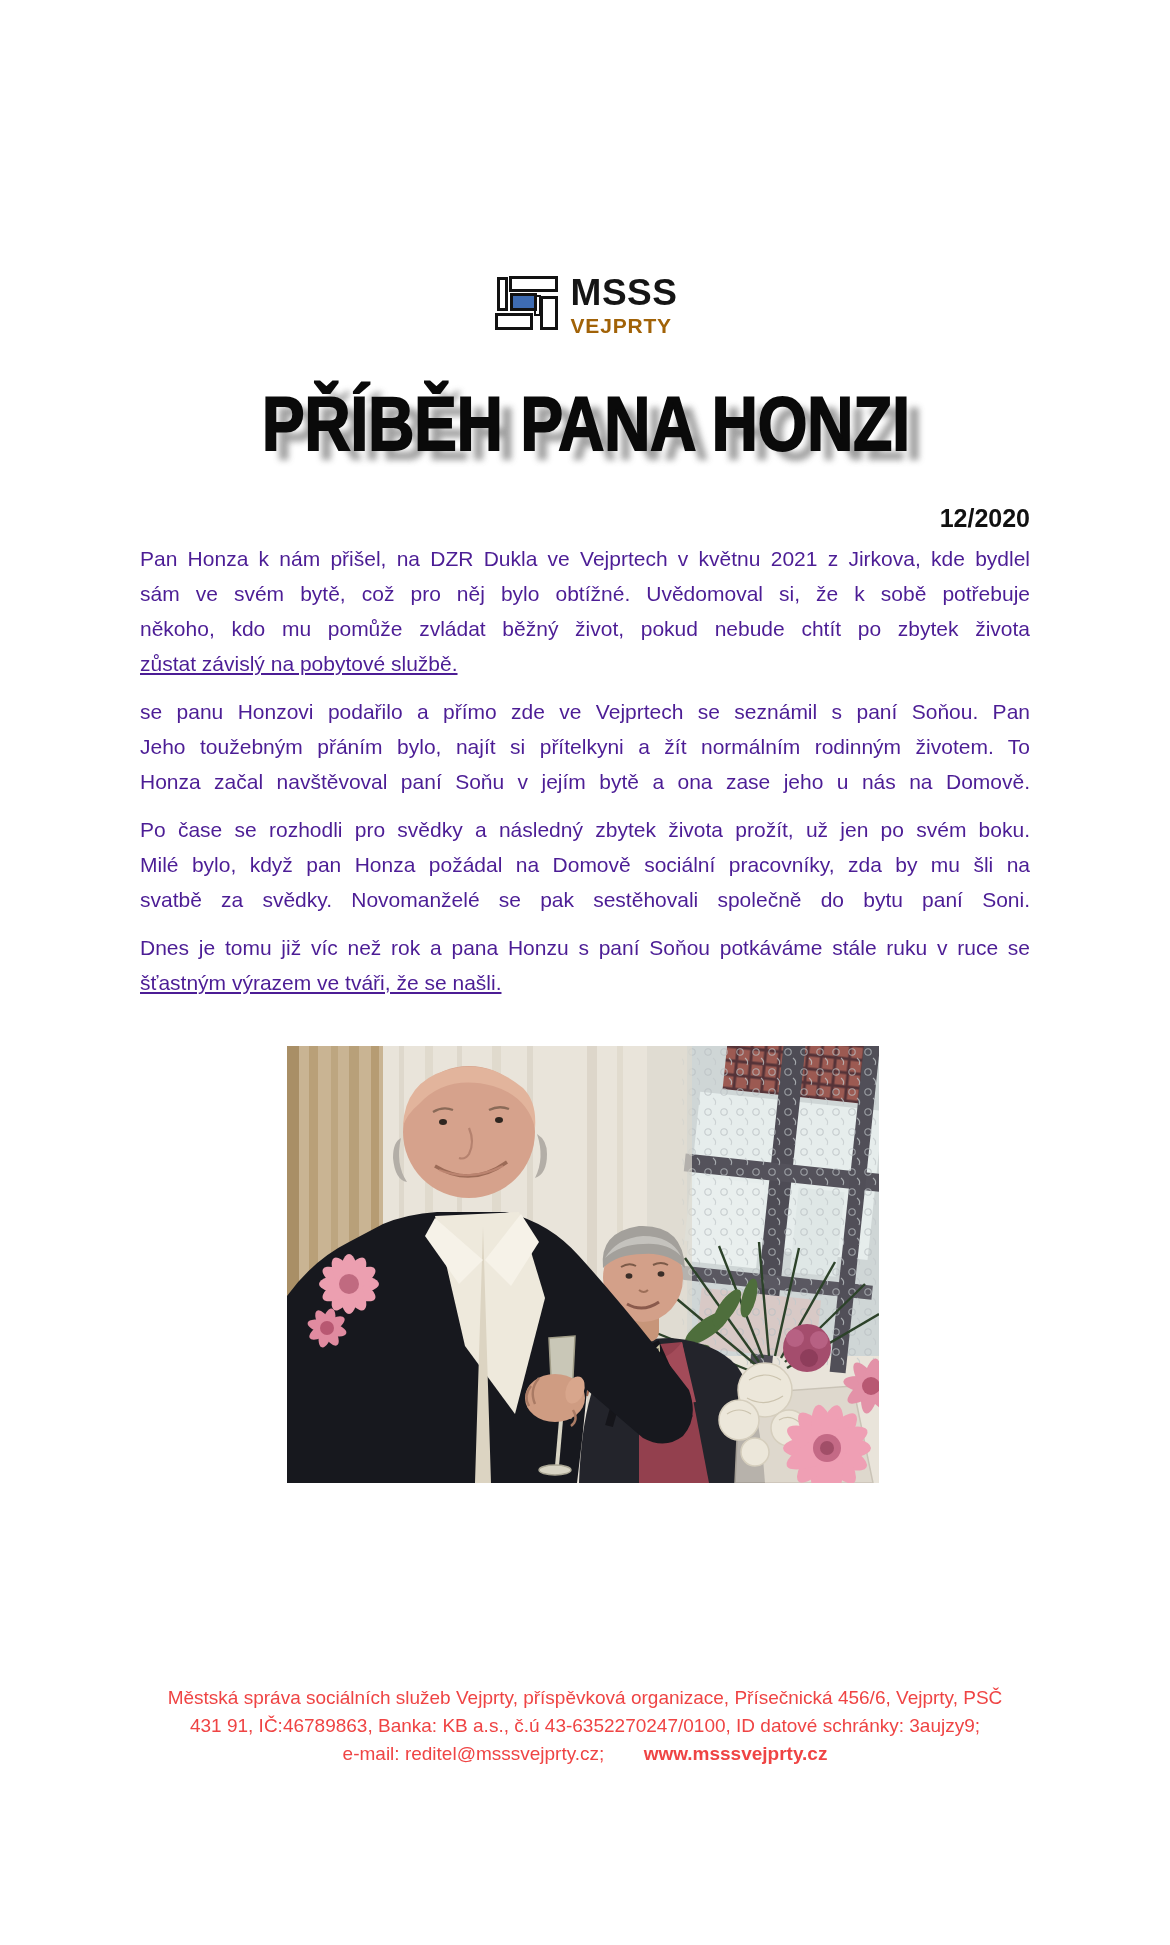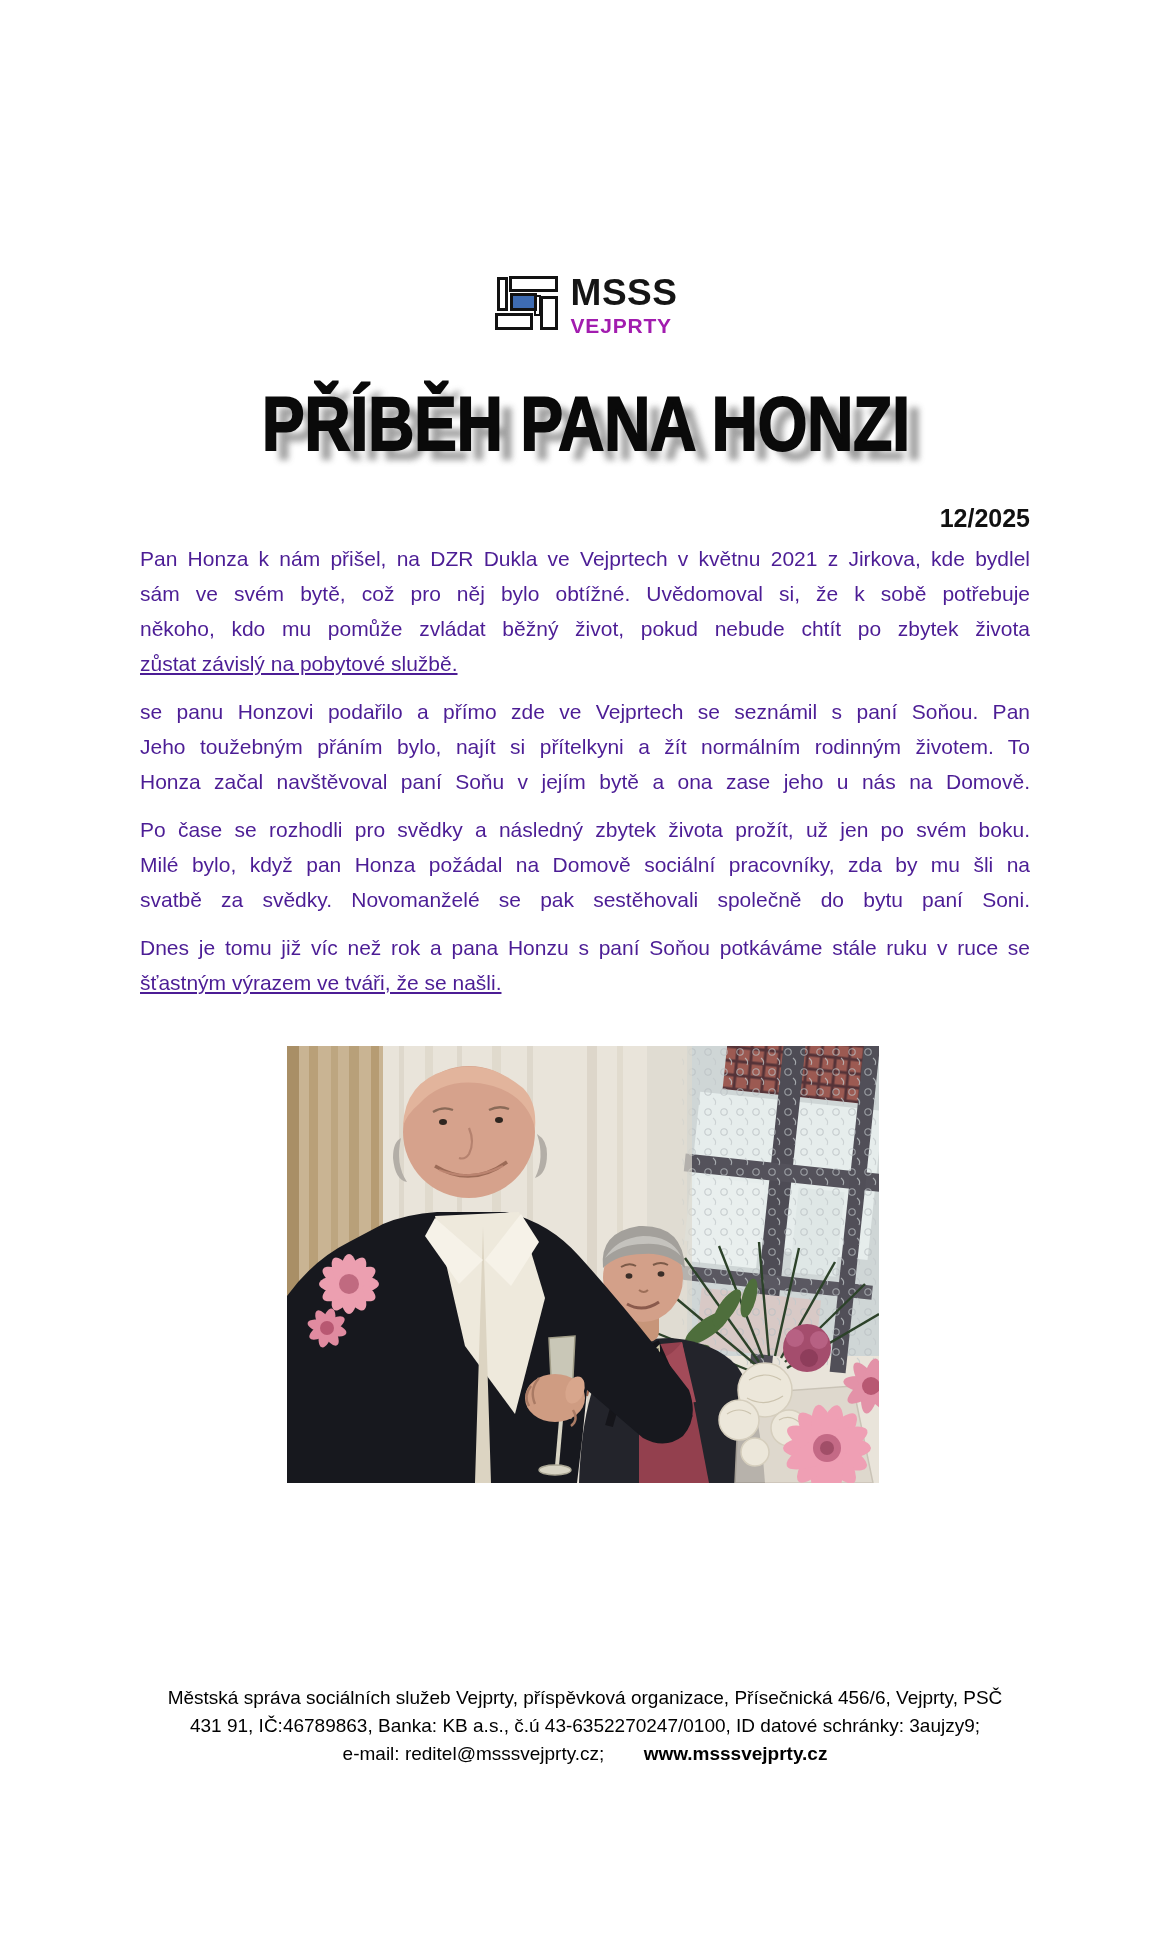--- a/index.html
+++ b/index.html
@@ -12,38 +12,38 @@
   .logo-graphic{position:relative;width:70px;height:62px;}
   .logo-graphic .lg{position:absolute;background:#ffffff;border:3px solid #121212;box-sizing:border-box;}
   .lg.tall-left {left:4px; top:5px; width:11px;height:34px;}
   .lg.top-wide  {left:16px;top:4px; width:49px;height:16px;}
   .lg.blue      {left:17px;top:21px;width:27px;height:18px;background:#3e6cb3;border-width:3px;}
   .lg.mid-step  {left:41px;top:23px;width:7px; height:21px;border-width:2px;}
   .lg.right-tall{left:47px;top:24px;width:18px;height:34px;}
   .lg.bot-wide  {left:2px; top:41px;width:38px;height:17px;}
   .logo-text{display:flex;flex-direction:column;line-height:1;padding-top:2px;}
   .logo-name{font-size:37px;font-weight:bold;letter-spacing:0.5px;color:#151515;}
-  .logo-sub{font-size:21px;font-weight:bold;letter-spacing:0.8px;color:#a21caf;margin-top:4px;}
+  .logo-sub{font-size:21px;font-weight:bold;letter-spacing:0.8px;color:#a16207;margin-top:4px;}
   
   .title-svg{position:absolute;top:368px;left:0;}
   .title-shadow{font-family:"Liberation Sans",sans-serif;font-weight:bold;font-size:76px;fill:#8f8f8f;opacity:.85;}
   .title-main{font-family:"Liberation Sans",sans-serif;font-weight:bold;font-size:76px;fill:#0a0a0a;stroke:#0a0a0a;stroke-width:2px;}
   
   .issue{position:absolute;top:504px;right:140px;font-size:25px;font-weight:bold;color:#111;}
   
   .body-text{position:absolute;left:140px;top:541px;width:890px;font-size:21px;color:#4c1d95;}
   .para{margin:0 0 13px 0;}
   .bline{line-height:35px;white-space:normal;}
   .bline.fill{text-align:justify;text-align-last:justify;}
   .bline.last{text-align:left;text-decoration:underline;}
   
   .photo{position:absolute;left:287px;top:1046px;width:592px;height:437px;}
   .photo svg{display:block;}
   
-  .footer{position:absolute;left:0;top:1684px;width:100%;text-align:center;font-size:19px;color:#000000;}
+  .footer{position:absolute;left:0;top:1684px;width:100%;text-align:center;font-size:19px;color:#ef4444;}
   .fline{line-height:28px;white-space:nowrap;}
   .fbold{font-weight:bold;margin-left:34px;}
 </style>
 </head>
 <body>
 
 <div class="page">
 
   <div class="logo-row">
     <div class="logo-graphic">
@@ -63,21 +63,21 @@
   <svg class="title-svg" width="1170" height="110" viewBox="0 0 1170 110">
     <defs>
       <filter id="tblur" x="-20%" y="-20%" width="140%" height="140%">
         <feGaussianBlur stdDeviation="3.2"></feGaussianBlur>
       </filter>
     </defs>
     <text class="title-shadow" x="599" y="92" text-anchor="middle" textLength="648" lengthAdjust="spacingAndGlyphs" filter="url(#tblur)">PŘÍBĚH PANA HONZI</text>
     <text class="title-main" x="586" y="82" text-anchor="middle" textLength="648" lengthAdjust="spacingAndGlyphs">PŘÍBĚH PANA HONZI</text>
   </svg>
 
-  <div class="issue">12/2025</div>
+  <div class="issue">12/2020</div>
 
   <div class="body-text">
     <div class="para">
       <div class="bline fill">Pan Honza k nám přišel, na DZR Dukla ve Vejprtech v květnu 2021 z Jirkova, kde bydlel</div>
       <div class="bline fill">sám ve svém bytě, což pro něj bylo obtížné. Uvědomoval si, že k sobě potřebuje</div>
       <div class="bline fill">někoho, kdo mu pomůže zvládat běžný život, pokud nebude chtít po zbytek života</div>
       <div class="bline last">zůstat závislý na pobytové službě.</div>
     </div>
     <div class="para">
       <div class="bline fill">se panu Honzovi podařilo a přímo zde ve Vejprtech se seznámil s paní Soňou. Pan</div>

